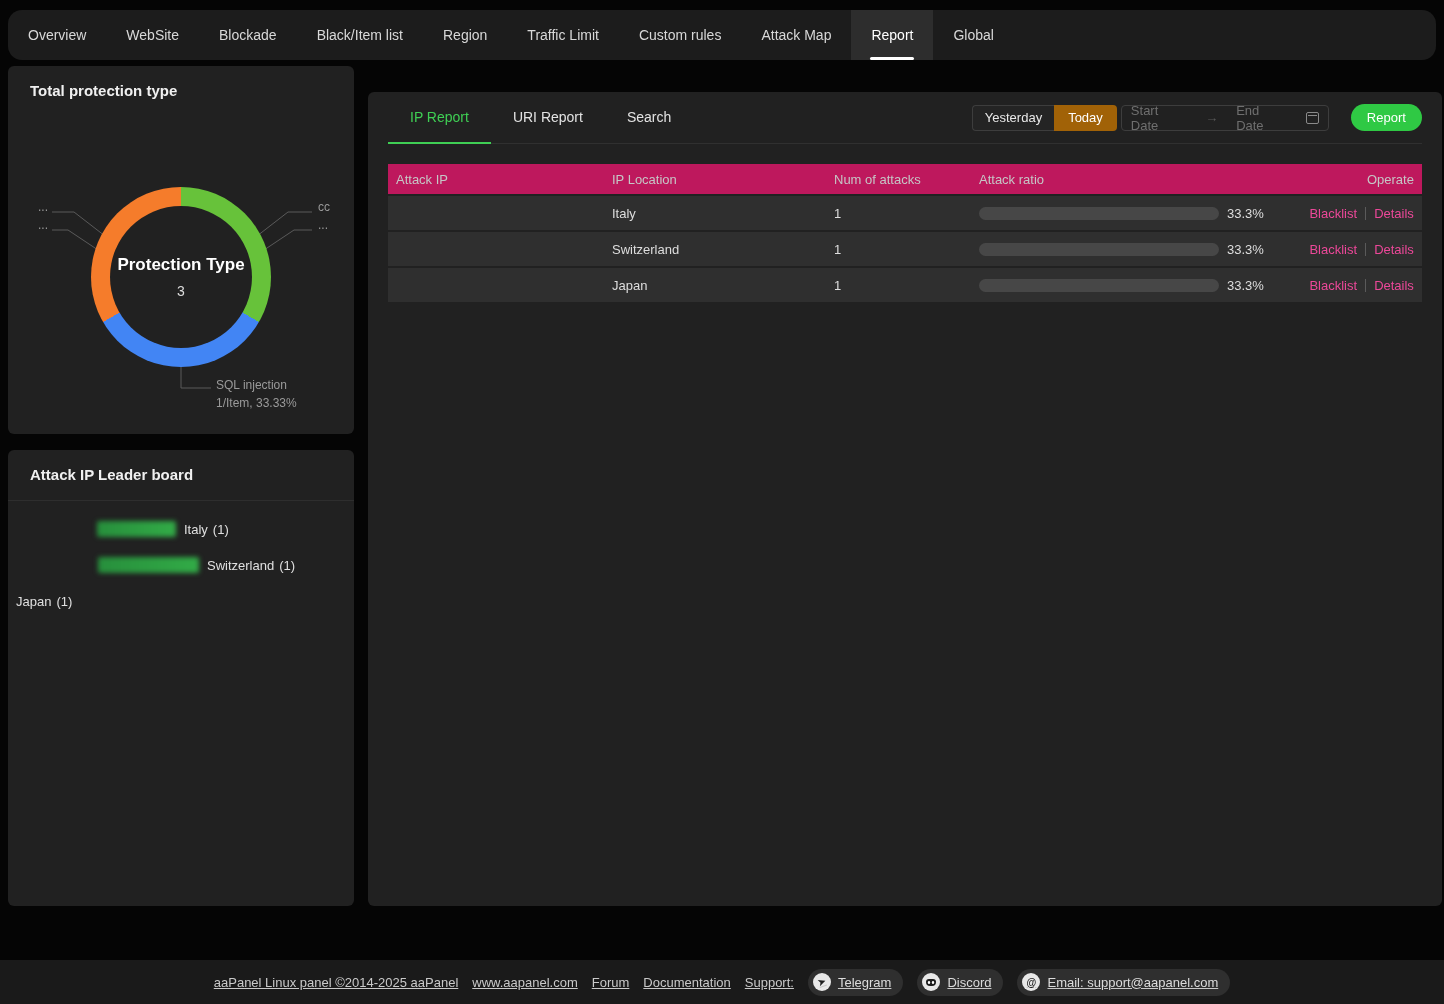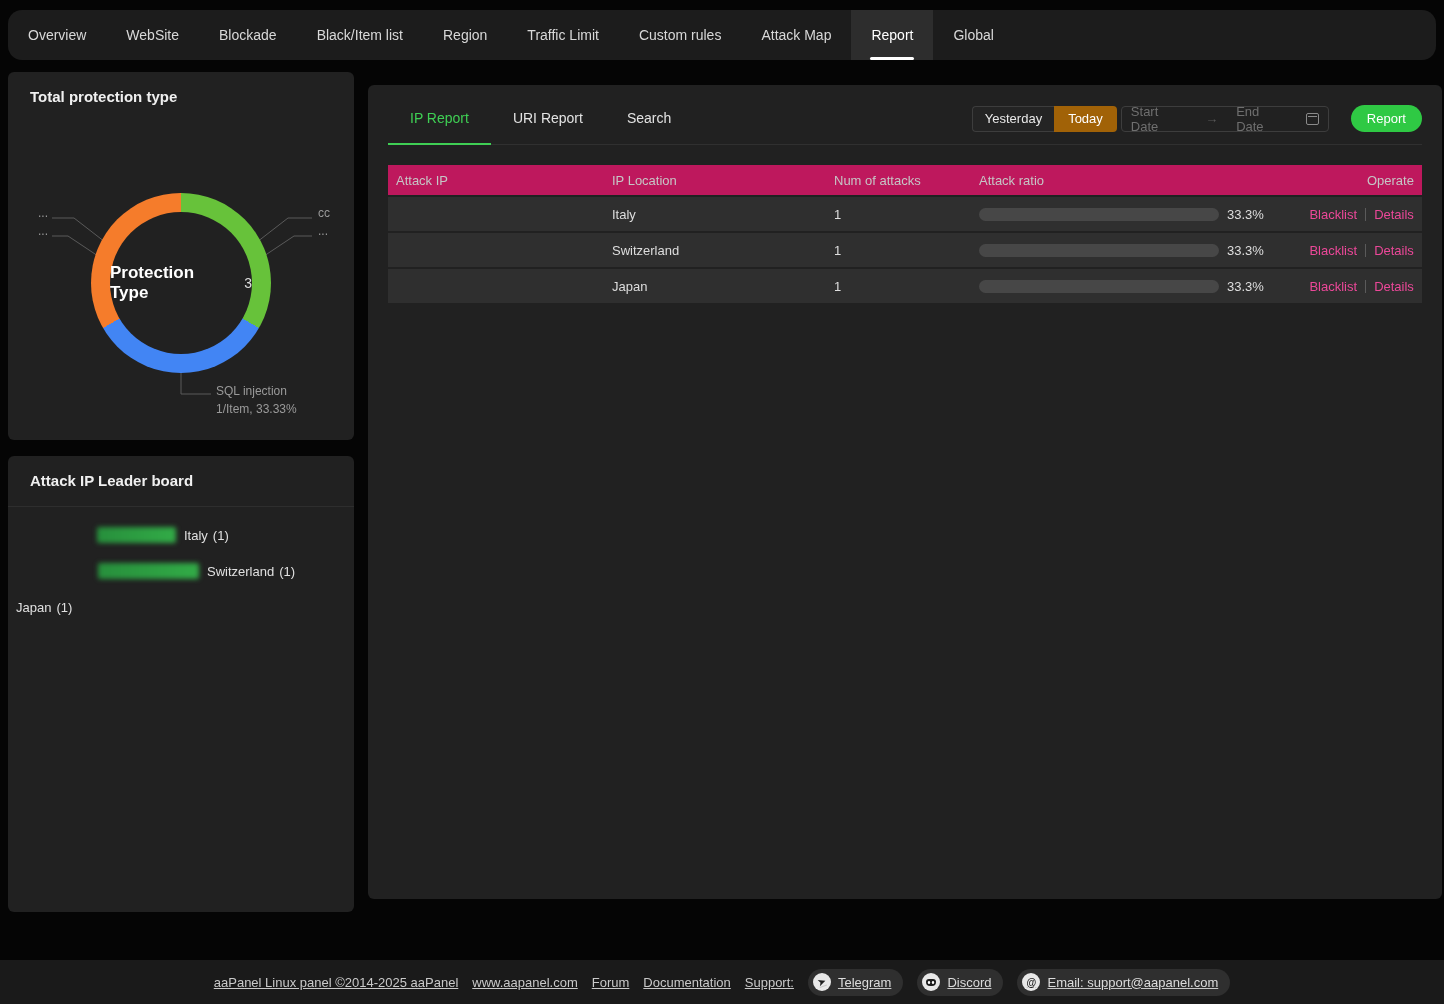--- a/index.html
+++ b/index.html
@@ -17,31 +17,31 @@
   .nav-item {
     display:flex; align-items:center; padding:0 20px; font-size:14px;
     color:#d8d8d8; cursor:pointer; position:relative; white-space:nowrap;
   }
   .nav-item.active { background:#2d2d2d; color:#fff; }
   .nav-item.active::after {
     content:""; position:absolute; bottom:0; left:50%; transform:translateX(-50%);
     width:44px; height:3px; background:#fff; border-radius:2px;
   }
   
-  .layout { display:flex; gap:14px; margin:12px 8px 0; align-items:center; flex:0 0 auto; }
+  .layout { display:flex; gap:14px; margin:6px 8px 0; align-items:flex-end; flex:0 0 auto; }
   .panel { background:#212121; border-radius:6px; }
   .sidebar { width:346px; display:flex; flex-direction:column; gap:16px; flex:0 0 auto; }
   .panel-title { font-size:15px; font-weight:bold; color:#f0f0f0; line-height:50px; padding-left:22px; }
   
   .chart-panel { height:368px; }
   .chart-area { position:relative; height:318px; }
   .donut { position:absolute; left:83px; top:71px; width:180px; height:180px; border-radius:50%; }
   .donut-hole {
     position:absolute; inset:19px; border-radius:50%; background:#212121;
-    display:flex; flex-direction:row; align-items:center; justify-content:center; gap:8px;
+    display:flex; flex-direction:column; align-items:center; justify-content:center; gap:8px;
   }
   .donut-title { font-size:17px; font-weight:bold; color:#ffffff; }
   .donut-total { font-size:14px; color:#dddddd; }
   .pie-label { position:absolute; font-size:12px; color:#9a9a9a; line-height:18px; }
   .lbl-l1 { left:30px; top:82px; }
   .lbl-l2 { left:30px; top:100px; }
   .lbl-r1 { left:310px; top:82px; }
   .lbl-r2 { left:310px; top:100px; }
   .lbl-b  { left:208px; top:260px; text-align:left; }
   .lines-svg { position:absolute; inset:0; width:100%; height:100%; pointer-events:none; }
@@ -50,21 +50,21 @@
   .lb-head { border-bottom:1px solid #2e2e2e; }
   .lb-row { display:flex; align-items:center; height:16px; margin-top:20px; font-size:13px; color:#e0e0e0; }
   .lb-row:first-of-type { margin-top:24px; }
   .lb-bar { height:16px; border-radius:2px; background:linear-gradient(90deg,#278f3c,#32ab47); filter:blur(2.5px); }
   .lb-row:nth-of-type(1) { padding-left:119px; } .lb-row:nth-of-type(1) .lb-bar { width:56px; }
   .lb-row:nth-of-type(2) { padding-left:89px; }  .lb-row:nth-of-type(2) .lb-bar { width:79px; }
   .lb-row:nth-of-type(3) { padding-left:90px; }  .lb-row:nth-of-type(3) .lb-bar { width:101px; }
   .lb-label { margin-left:8px; }
   .lb-count { margin-left:5px; }
   
-  .main-panel { flex:1; height:814px; padding:8px 20px; }
+  .main-panel { flex:1; height:814px; padding:0 20px; }
   .tabs-row { height:52px; display:flex; align-items:center; border-bottom:1px solid #303030; }
   .tab { padding:0 22px; height:52px; display:flex; align-items:center; font-size:14px; color:#e3e3e3; cursor:pointer; border-bottom:2px solid transparent; }
   .tab.active { color:#3fcf54; border-bottom-color:#3fcf54; }
   .controls { margin-left:auto; display:flex; align-items:center; }
   .btn-yesterday {
     height:26px; padding:0 12px; font-size:13px; color:#e8e8e8; background:#242424;
     border:1px solid #3d3d3d; border-right:none; border-radius:4px 0 0 4px;
     display:flex; align-items:center; cursor:pointer;
   }
   .btn-today {

